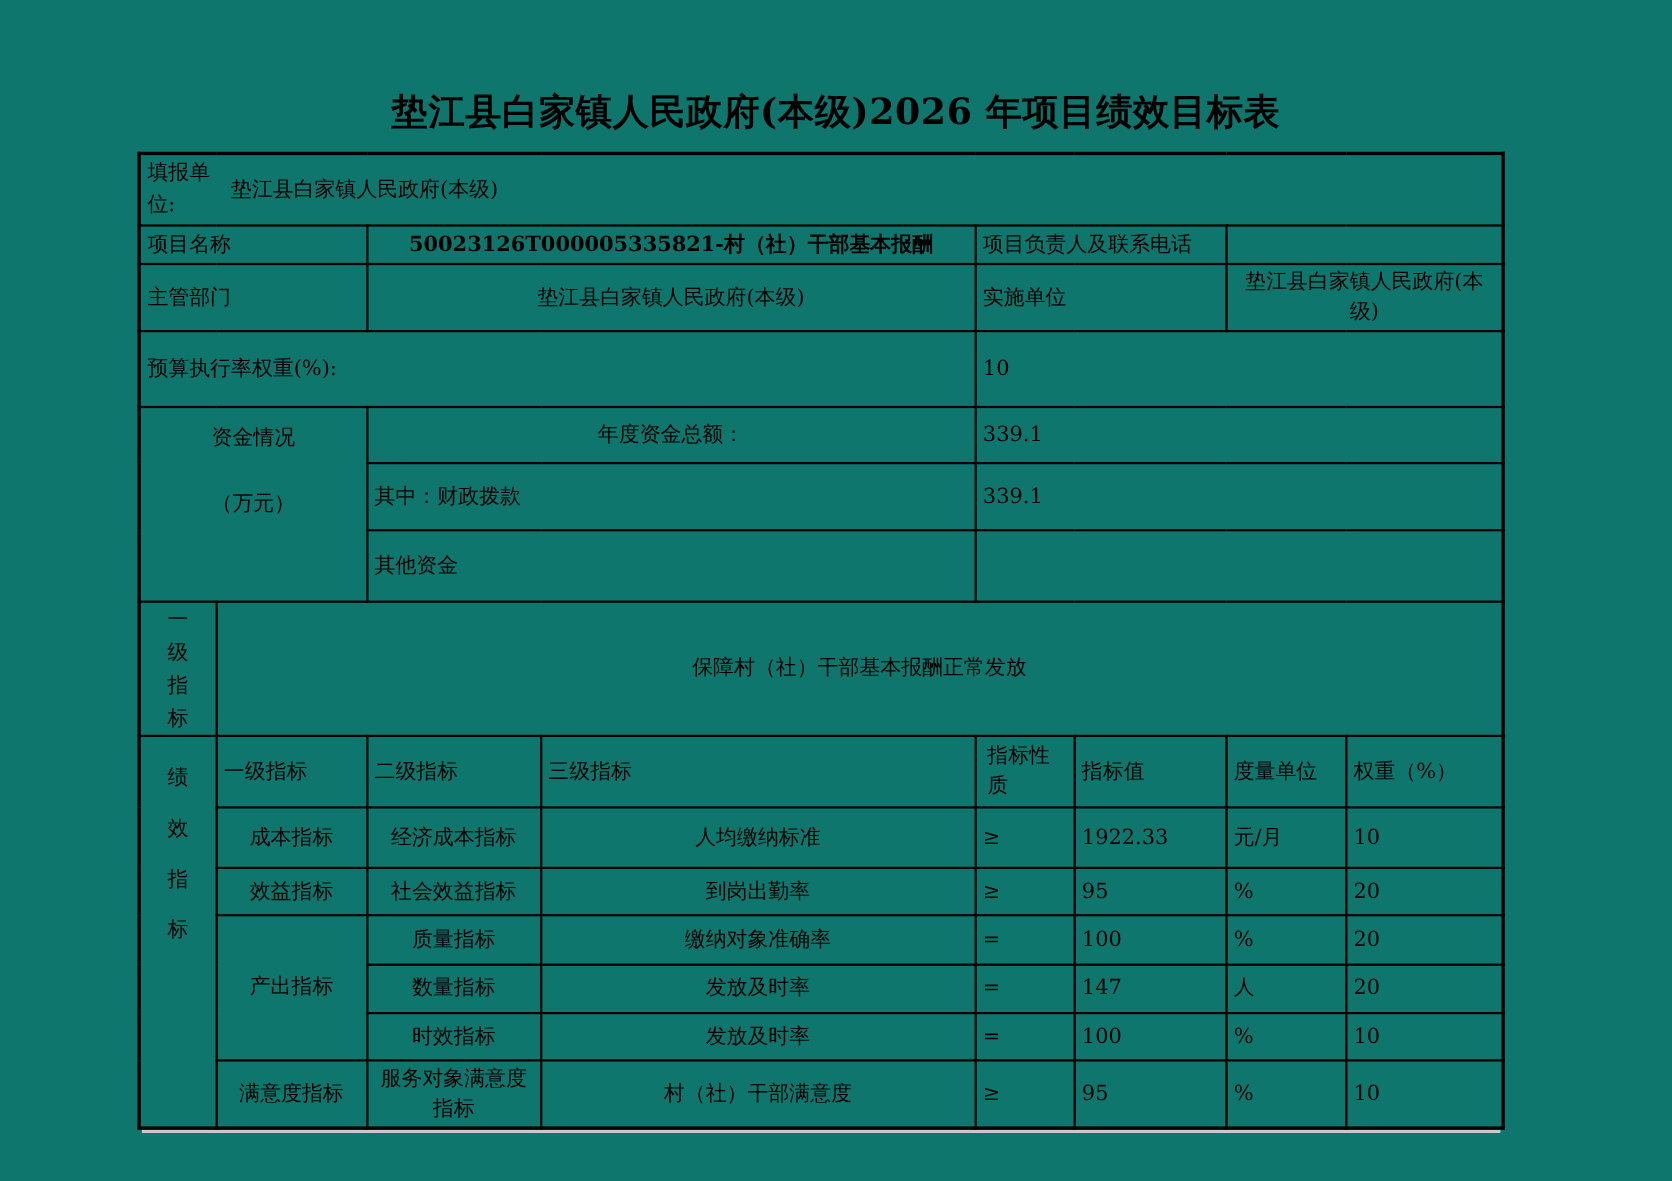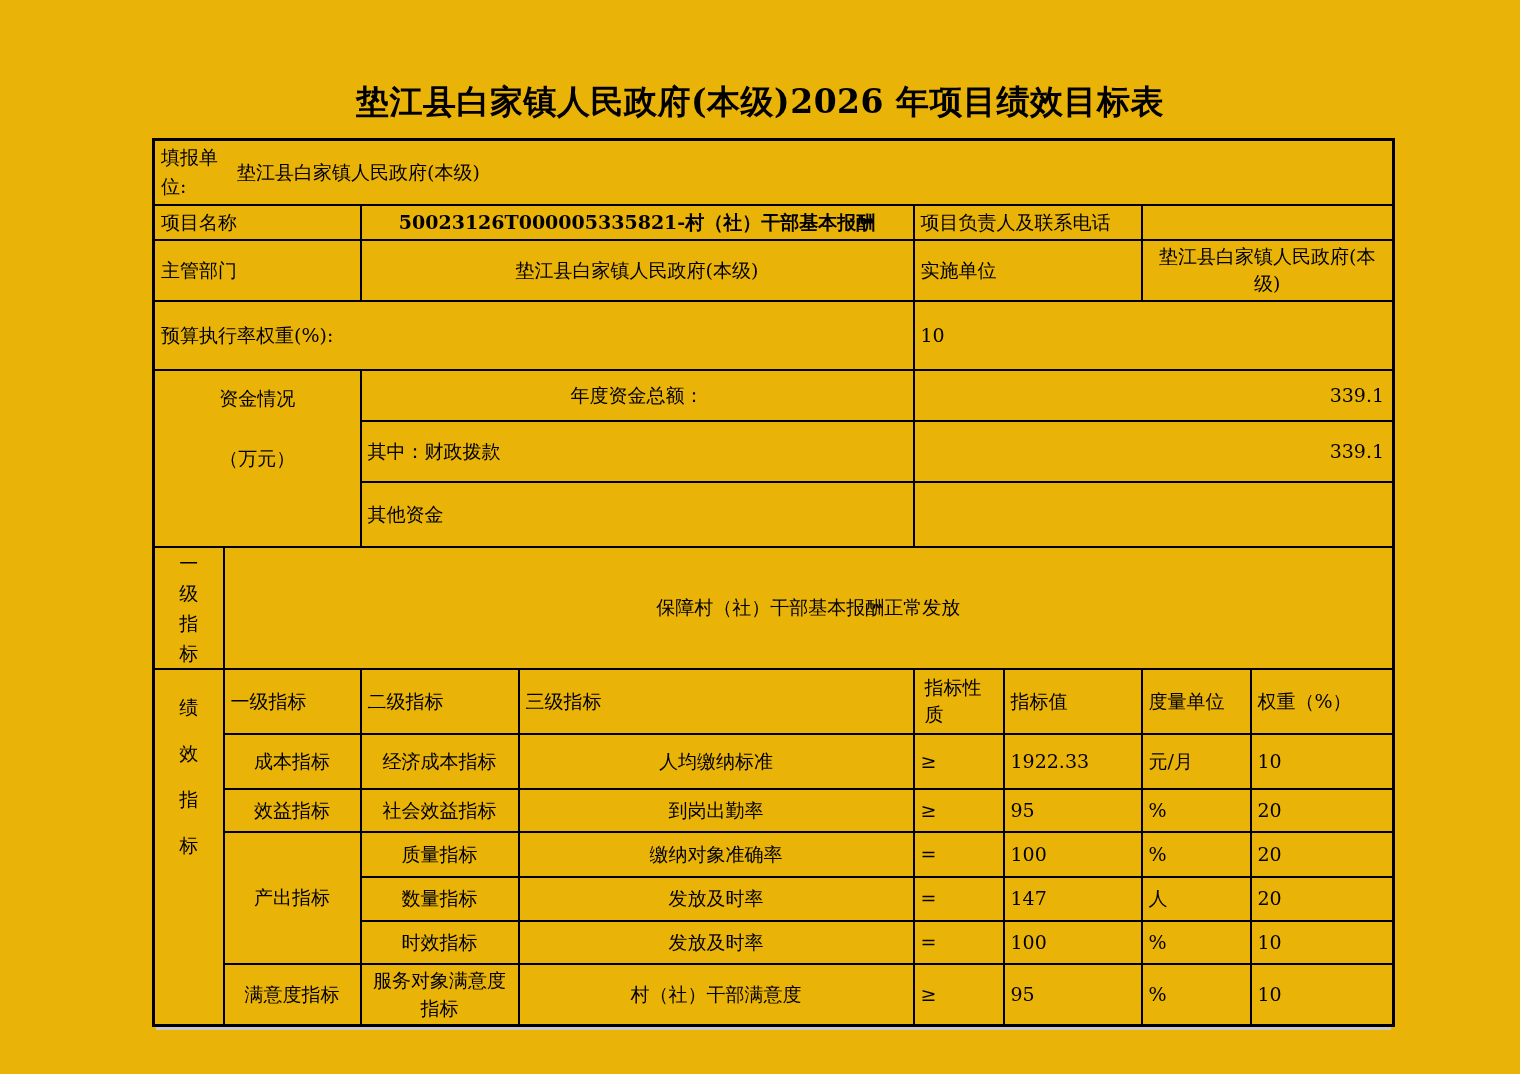--- a/index.html
+++ b/index.html
@@ -1,41 +1,41 @@
 <!DOCTYPE html>
 <html><head>
 <meta charset="utf-8">
 <style>
   html,body{margin:0;padding:0;}
   body{
     width:1520px;height:1074px;background:#ffffff;color:#000;
     font-family:"DejaVu Serif","Liberation Serif",serif;
     -webkit-font-smoothing:antialiased;
   }
-  .page{position:relative;width:1520px;height:1074px;background:#eab308;overflow:hidden;}
+  .page{position:relative;width:1520px;height:1074px;background:#0f766e;overflow:hidden;}
   .doc-title{
     position:absolute;left:140px;top:80px;width:1240px;margin:0;
     text-align:center;font-size:33px;font-weight:bold;letter-spacing:0.5px;
     white-space:nowrap;
   }
   table.form{
-    position:absolute;left:152px;top:138px;width:1240px;
+    position:absolute;left:125px;top:138px;width:1240px;
     border-collapse:collapse;table-layout:fixed;
     border:3px solid #000;
     box-shadow:0 7px 0 -4px #c9c9c9;
   }
   td{
     border:2px solid #000;
     font-size:19px;line-height:1.45;
     padding:2px 6px;vertical-align:middle;
     overflow:hidden;
   }
   .c{text-align:left;}
   .l{text-align:center;padding-left:9px;padding-right:9px;}
-  .r{text-align:right;padding-right:8px;}
+  .r{text-align:left;padding-right:8px;}
   .bold{font-weight:bold;}
   .pad10{padding-left:10px;padding-right:10px;}
   
   .fill-wrap{display:flex;align-items:center;}
   .fill-label{width:62px;flex:0 0 62px;word-break:break-all;line-height:1.55;}
   .fill-value{padding-left:14px;}
   
   .funds-head{vertical-align:top;}
   .funds-head .fh-inner{display:flex;flex-direction:column;align-items:center;padding-top:12px;gap:32px;}
   

